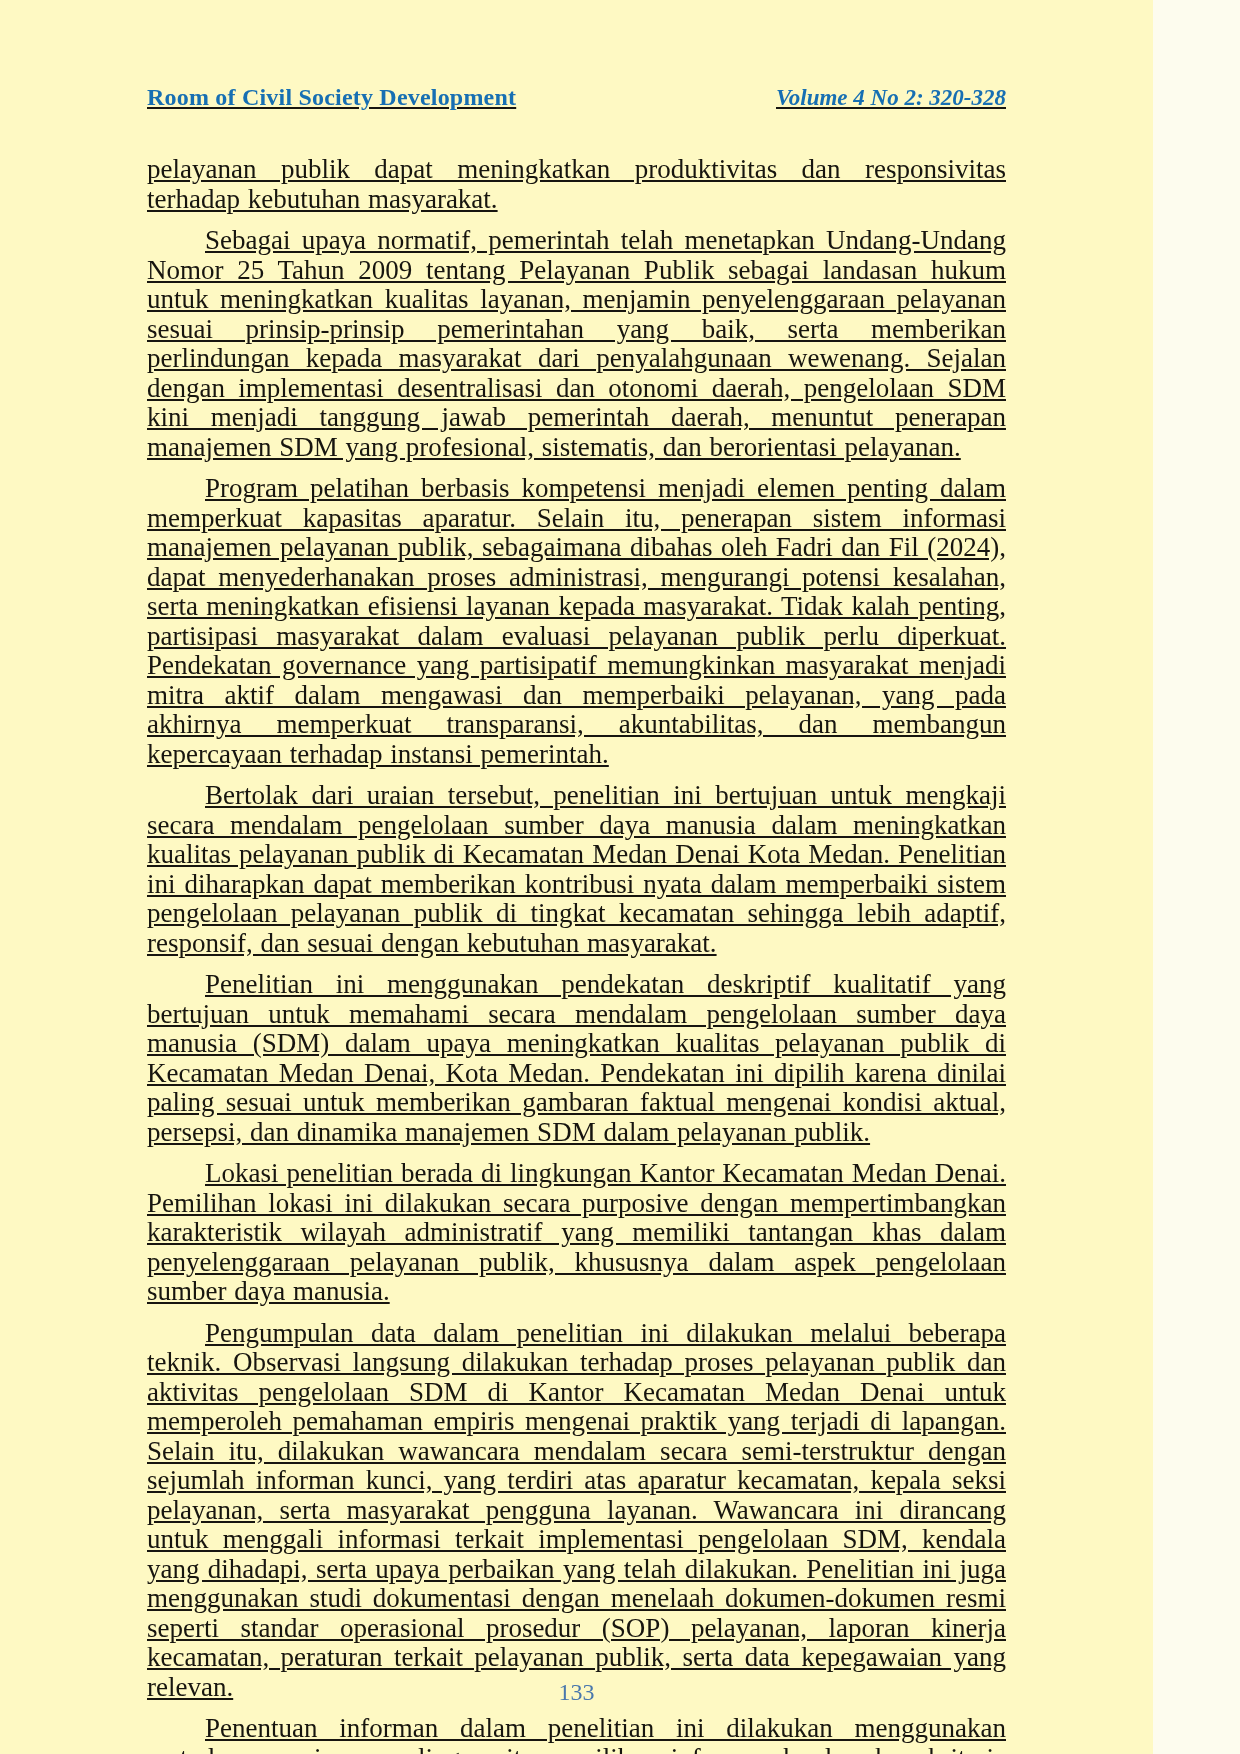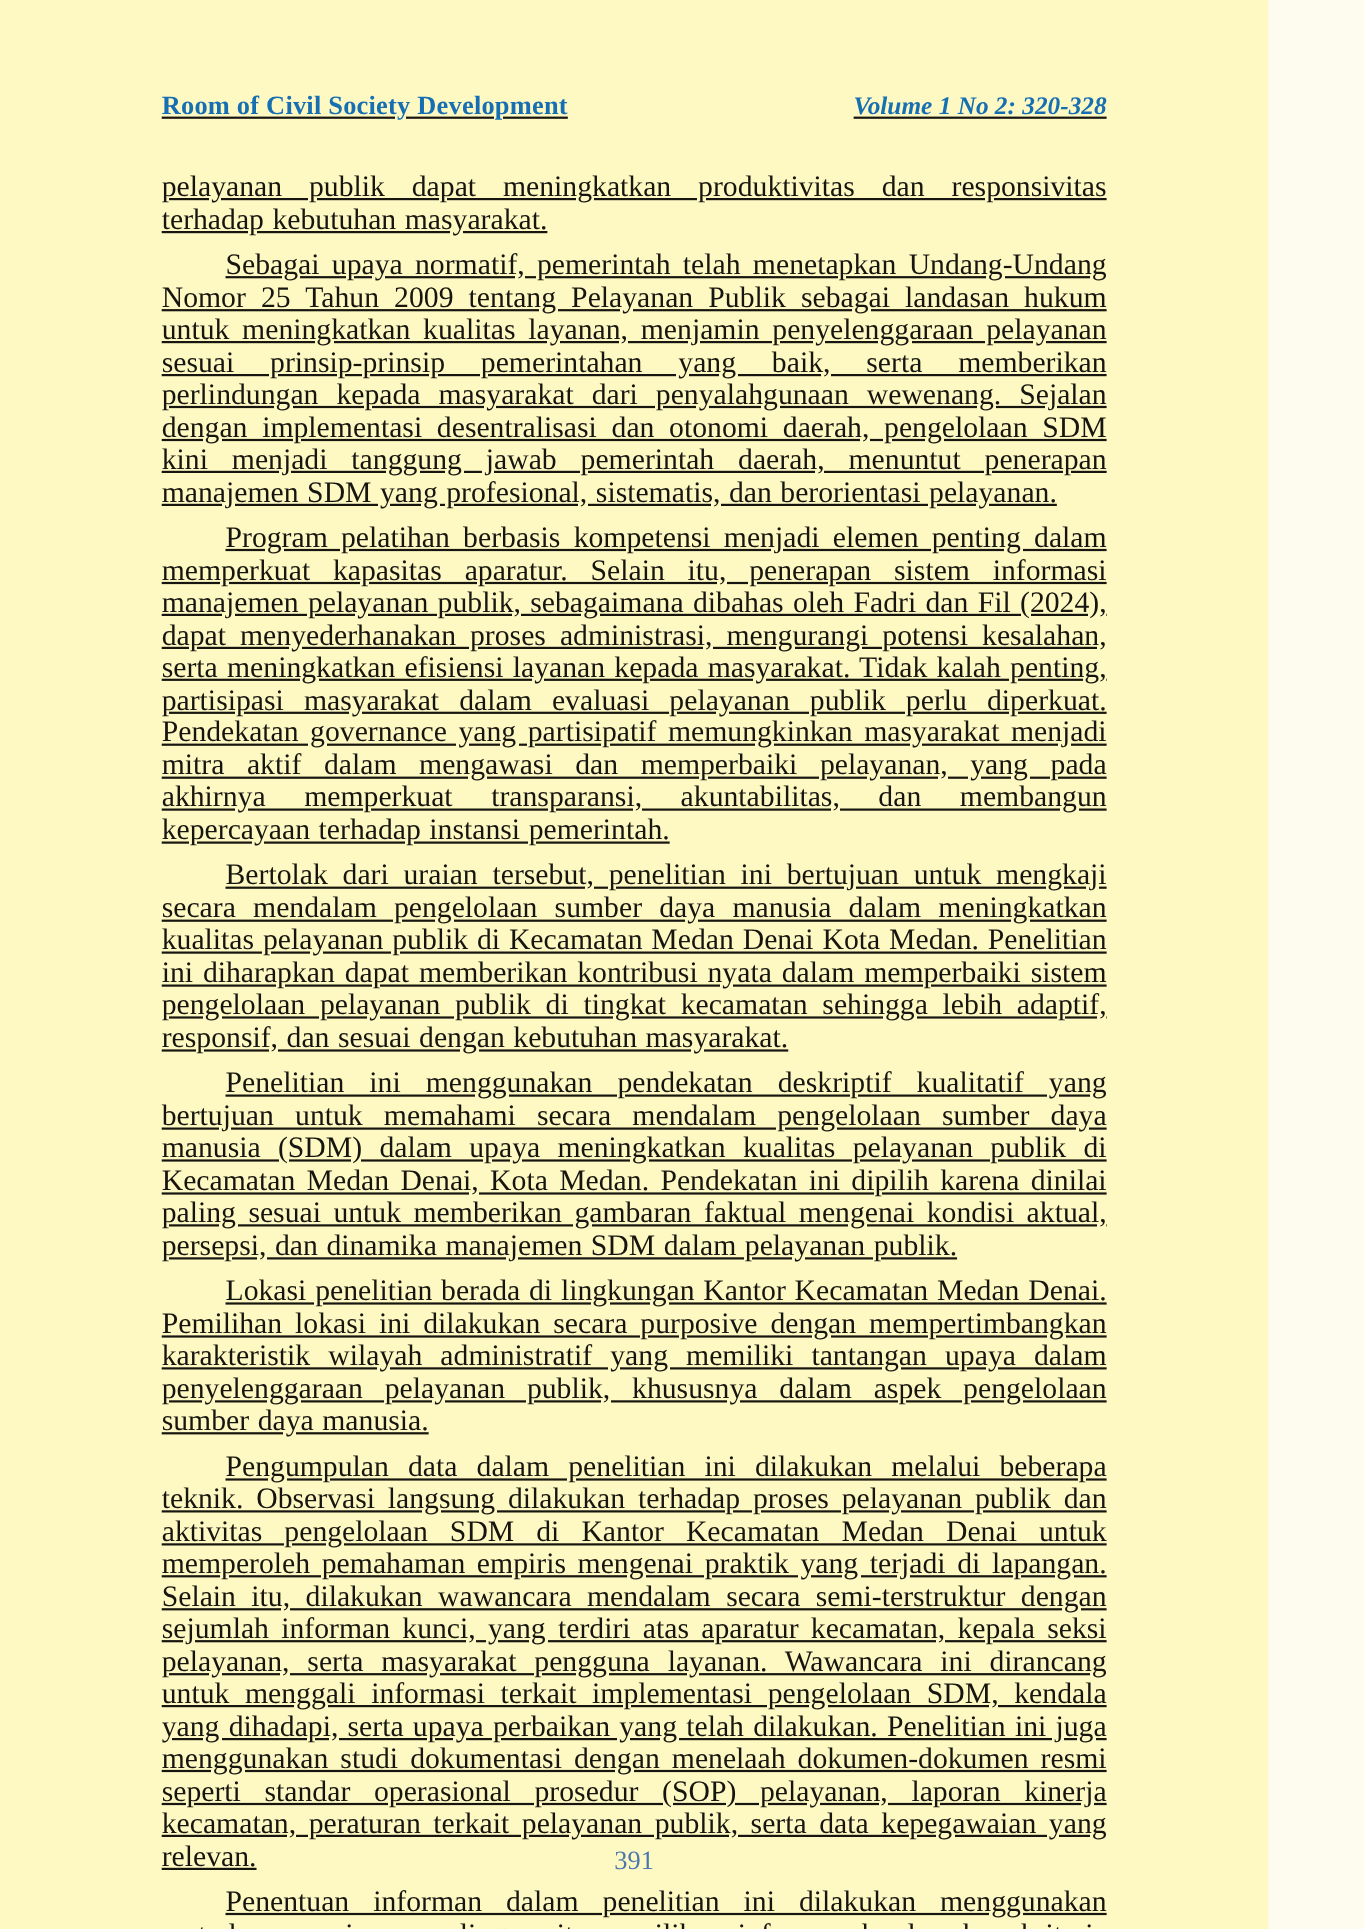--- a/index.html
+++ b/index.html
@@ -68,41 +68,41 @@
     color: #4a78ad;
   }
 </style>
 </head>
 <body>
 
 <div class="page">
 
   <div class="page-header">
     <span class="journal-title">Room of Civil Society Development</span>
-    <span class="volume-info">Volume 1 No 2: 320-328</span>
+    <span class="volume-info">Volume 4 No 2: 320-328</span>
   </div>
 
   <div class="article">
 
     <p class="continuation">pelayanan publik dapat meningkatkan produktivitas dan responsivitas terhadap kebutuhan masyarakat.</p>
 
     <p>Sebagai upaya normatif, pemerintah telah menetapkan Undang-Undang Nomor 25 Tahun 2009 tentang Pelayanan Publik sebagai landasan hukum untuk meningkatkan kualitas layanan, menjamin penyelenggaraan pelayanan sesuai prinsip-prinsip pemerintahan yang baik, serta memberikan perlindungan kepada masyarakat dari penyalahgunaan wewenang. Sejalan dengan implementasi desentralisasi dan otonomi daerah, pengelolaan SDM kini menjadi tanggung jawab pemerintah daerah, menuntut penerapan manajemen SDM yang profesional, sistematis, dan berorientasi pelayanan.</p>
 
     <p>Program pelatihan berbasis kompetensi menjadi elemen penting dalam memperkuat kapasitas aparatur. Selain itu, penerapan sistem informasi manajemen pelayanan publik, sebagaimana dibahas oleh Fadri dan Fil (2024), dapat menyederhanakan proses administrasi, mengurangi potensi kesalahan, serta meningkatkan efisiensi layanan kepada masyarakat. Tidak kalah penting, partisipasi masyarakat dalam evaluasi pelayanan publik perlu diperkuat. Pendekatan governance yang partisipatif memungkinkan masyarakat menjadi mitra aktif dalam mengawasi dan memperbaiki pelayanan, yang pada akhirnya memperkuat transparansi, akuntabilitas, dan membangun kepercayaan terhadap instansi pemerintah.</p>
 
     <p>Bertolak dari uraian tersebut, penelitian ini bertujuan untuk mengkaji secara mendalam pengelolaan sumber daya manusia dalam meningkatkan kualitas pelayanan publik di Kecamatan Medan Denai Kota Medan. Penelitian ini diharapkan dapat memberikan kontribusi nyata dalam memperbaiki sistem pengelolaan pelayanan publik di tingkat kecamatan sehingga lebih adaptif, responsif, dan sesuai dengan kebutuhan masyarakat.</p>
 
 
     <p>Penelitian ini menggunakan pendekatan deskriptif kualitatif yang bertujuan untuk memahami secara mendalam pengelolaan sumber daya manusia (SDM) dalam upaya meningkatkan kualitas pelayanan publik di Kecamatan Medan Denai, Kota Medan. Pendekatan ini dipilih karena dinilai paling sesuai untuk memberikan gambaran faktual mengenai kondisi aktual, persepsi, dan dinamika manajemen SDM dalam pelayanan publik.</p>
 
-    <p>Lokasi penelitian berada di lingkungan Kantor Kecamatan Medan Denai. Pemilihan lokasi ini dilakukan secara purposive dengan mempertimbangkan karakteristik wilayah administratif yang memiliki tantangan upaya dalam penyelenggaraan pelayanan publik, khususnya dalam aspek pengelolaan sumber daya manusia.</p>
+    <p>Lokasi penelitian berada di lingkungan Kantor Kecamatan Medan Denai. Pemilihan lokasi ini dilakukan secara purposive dengan mempertimbangkan karakteristik wilayah administratif yang memiliki tantangan khas dalam penyelenggaraan pelayanan publik, khususnya dalam aspek pengelolaan sumber daya manusia.</p>
 
     <p>Pengumpulan data dalam penelitian ini dilakukan melalui beberapa teknik. Observasi langsung dilakukan terhadap proses pelayanan publik dan aktivitas pengelolaan SDM di Kantor Kecamatan Medan Denai untuk memperoleh pemahaman empiris mengenai praktik yang terjadi di lapangan. Selain itu, dilakukan wawancara mendalam secara semi-terstruktur dengan sejumlah informan kunci, yang terdiri atas aparatur kecamatan, kepala seksi pelayanan, serta masyarakat pengguna layanan. Wawancara ini dirancang untuk menggali informasi terkait implementasi pengelolaan SDM, kendala yang dihadapi, serta upaya perbaikan yang telah dilakukan. Penelitian ini juga menggunakan studi dokumentasi dengan menelaah dokumen-dokumen resmi seperti standar operasional prosedur (SOP) pelayanan, laporan kinerja kecamatan, peraturan terkait pelayanan publik, serta data kepegawaian yang relevan.</p>
 
     <p>Penentuan informan dalam penelitian ini dilakukan menggunakan metode purposive sampling, yaitu pemilihan informan berdasarkan kriteria tertentu yang relevan dengan fokus penelitian. Kriteria utama dalam pemilihan informan adalah keterlibatan langsung dalam</p>
 
   </div>
 
   <div class="page-footer">
-    <span class="page-number">391</span>
+    <span class="page-number">133</span>
   </div>
 
 </div>
 
 </body></html>

